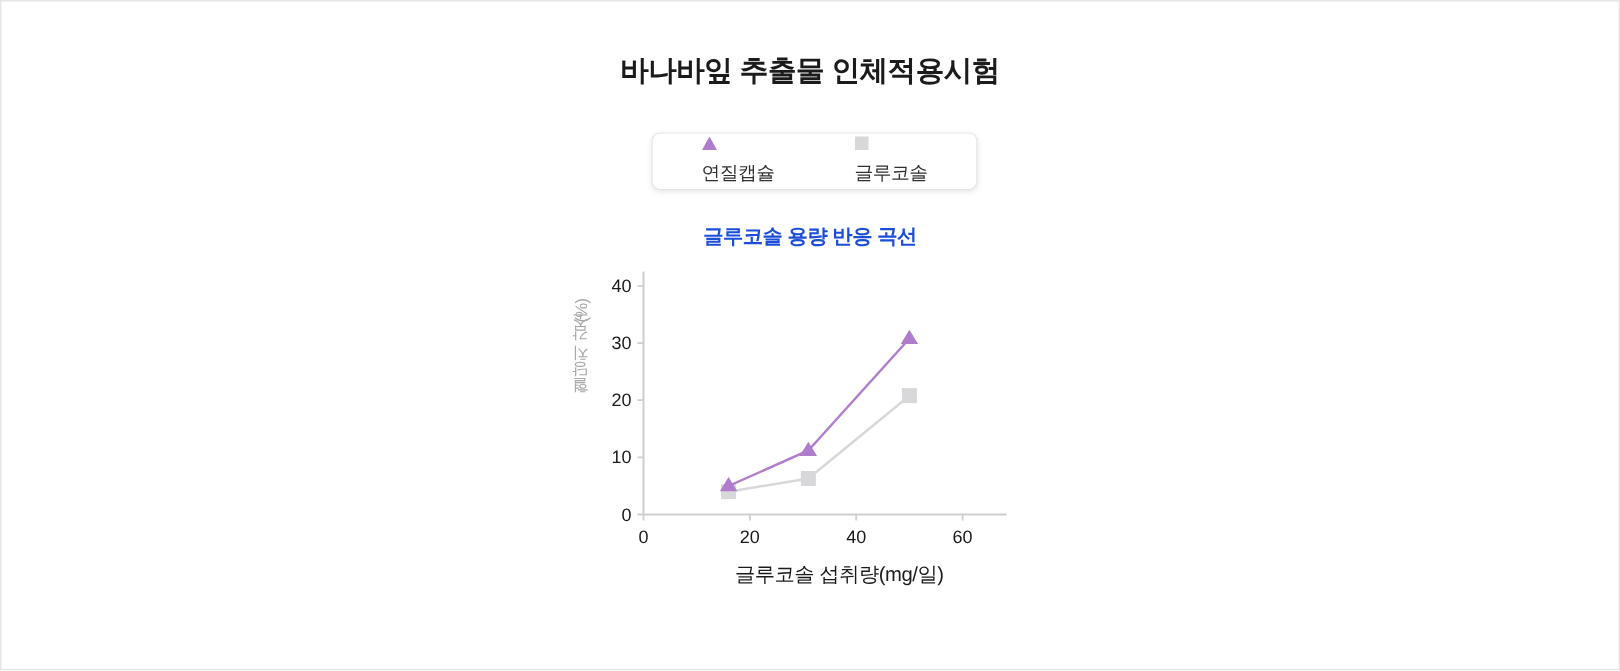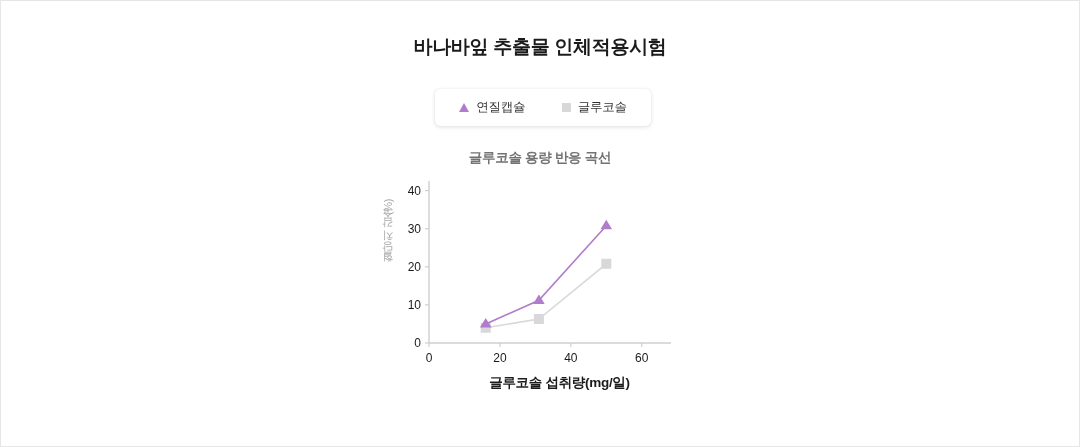--- a/index.html
+++ b/index.html
@@ -45,22 +45,22 @@
     border-radius: 5px;
     box-shadow: 0 1px 4px rgba(0,0,0,0.13), 0 0 1px rgba(0,0,0,0.10);
     display: flex;
     align-items: center;
     justify-content: space-around;
     padding: 0 6px;
     box-sizing: border-box;
   }
   .legend-item {
     display: flex;
-    align-items: center;
     gap: 7px;
+    flex-direction: column;
   }
   .legend-label {
     font-size: 12.5px;
     color: #303030;
     letter-spacing: -0.3px;
     white-space: nowrap;
   }
   .mk-triangle {
     width: 0;
     height: 0;
@@ -76,21 +76,21 @@
 
   
   .chart-title {
     position: absolute;
     left: 0;
     right: 0;
     top: 148px;
     text-align: center;
     font-size: 13.5px;
     font-weight: bold;
-    color: #737373;
+    color: #1d4ed8;
     letter-spacing: -0.3px;
   }
   .chart-wrap {
     position: absolute;
     left: 370px;
     top: 168px;
     width: 330px;
     height: 200px;
   }
   .chart-svg {
@@ -114,21 +114,21 @@
     letter-spacing: -0.4px;
     white-space: nowrap;
   }
   .x-axis-title {
     position: absolute;
     left: 0;
     right: 0;
     top: 373px;
     text-align: center;
     font-size: 13.5px;
-    font-weight: bold;
+    font-weight: normal;
     color: #1b1b1b;
     letter-spacing: -0.3px;
     padding-left: 39px;
   }
   .tick-text {
     font-family: "Liberation Sans", "DejaVu Sans", sans-serif;
     font-size: 12px;
     fill: #1b1b1b;
   }
 </style>

